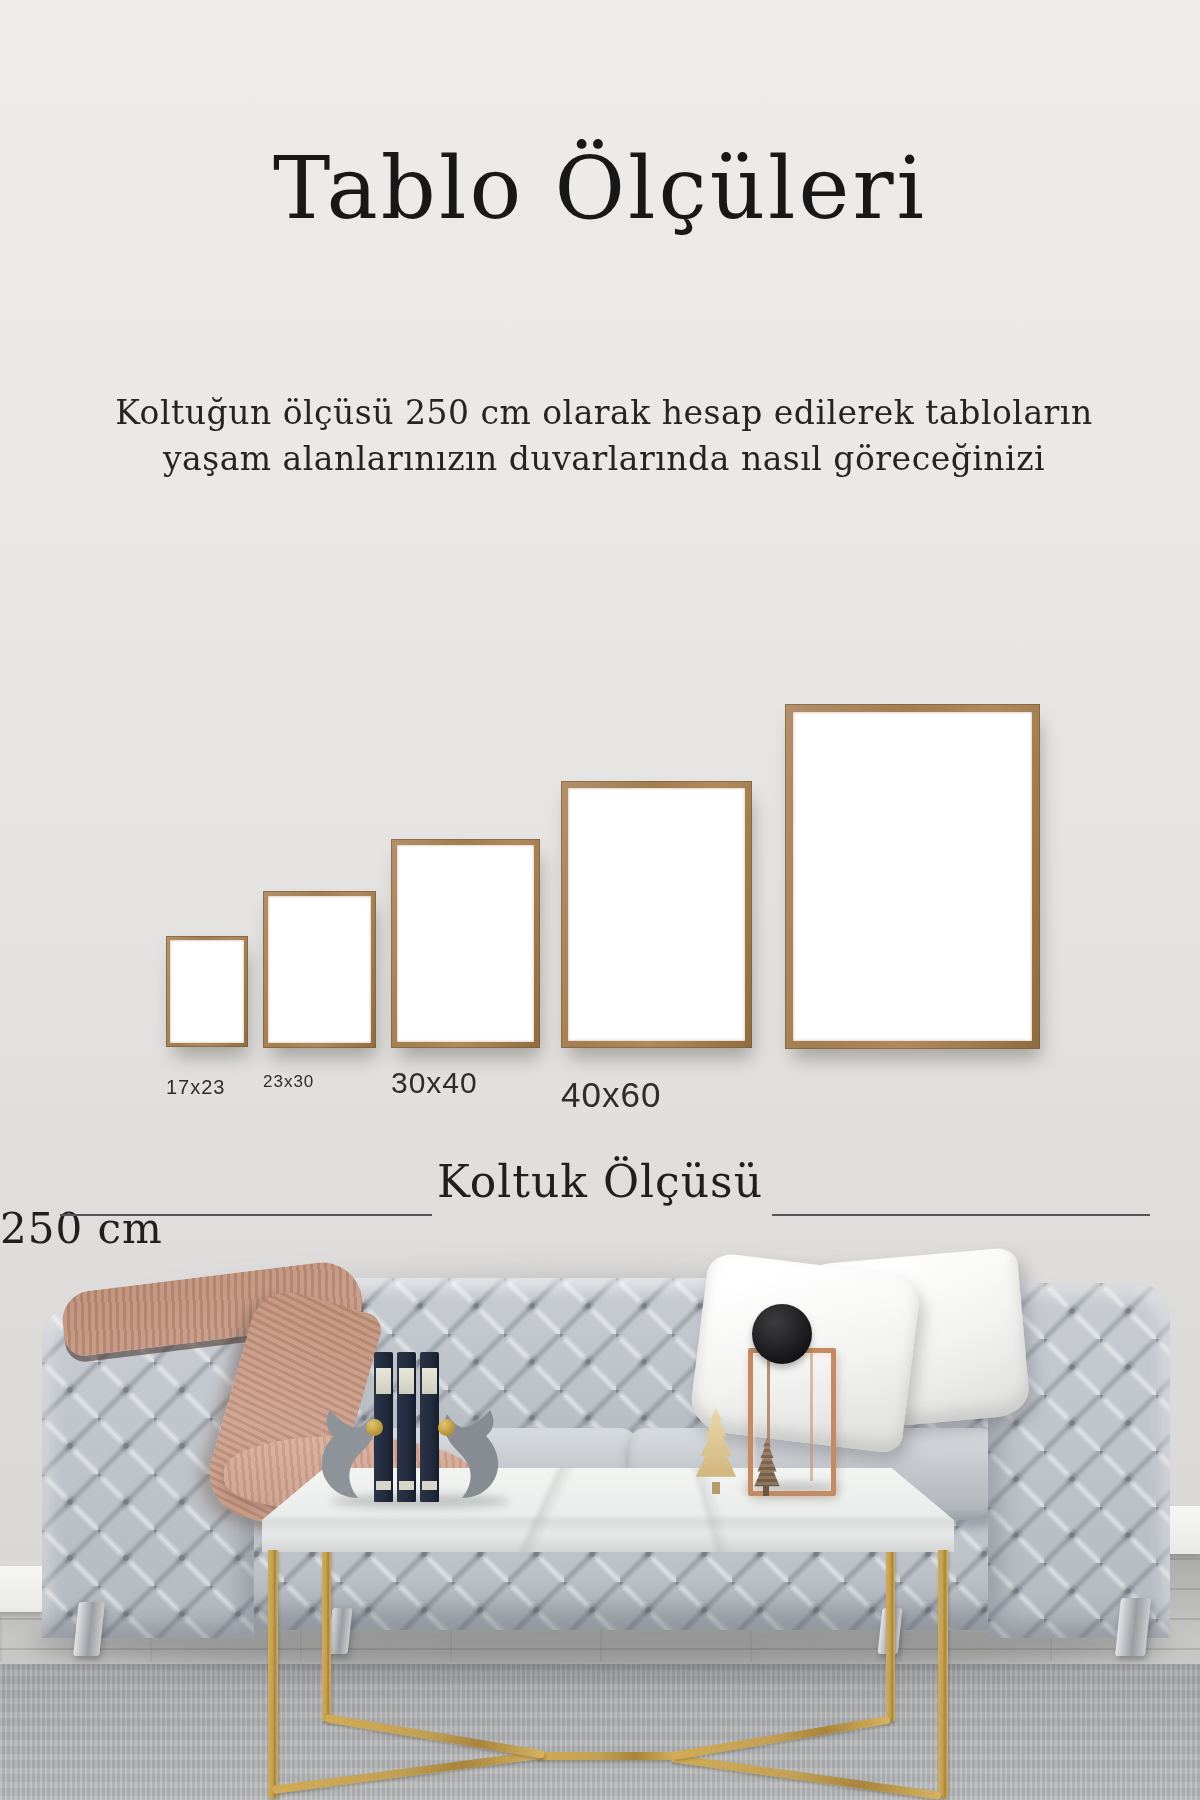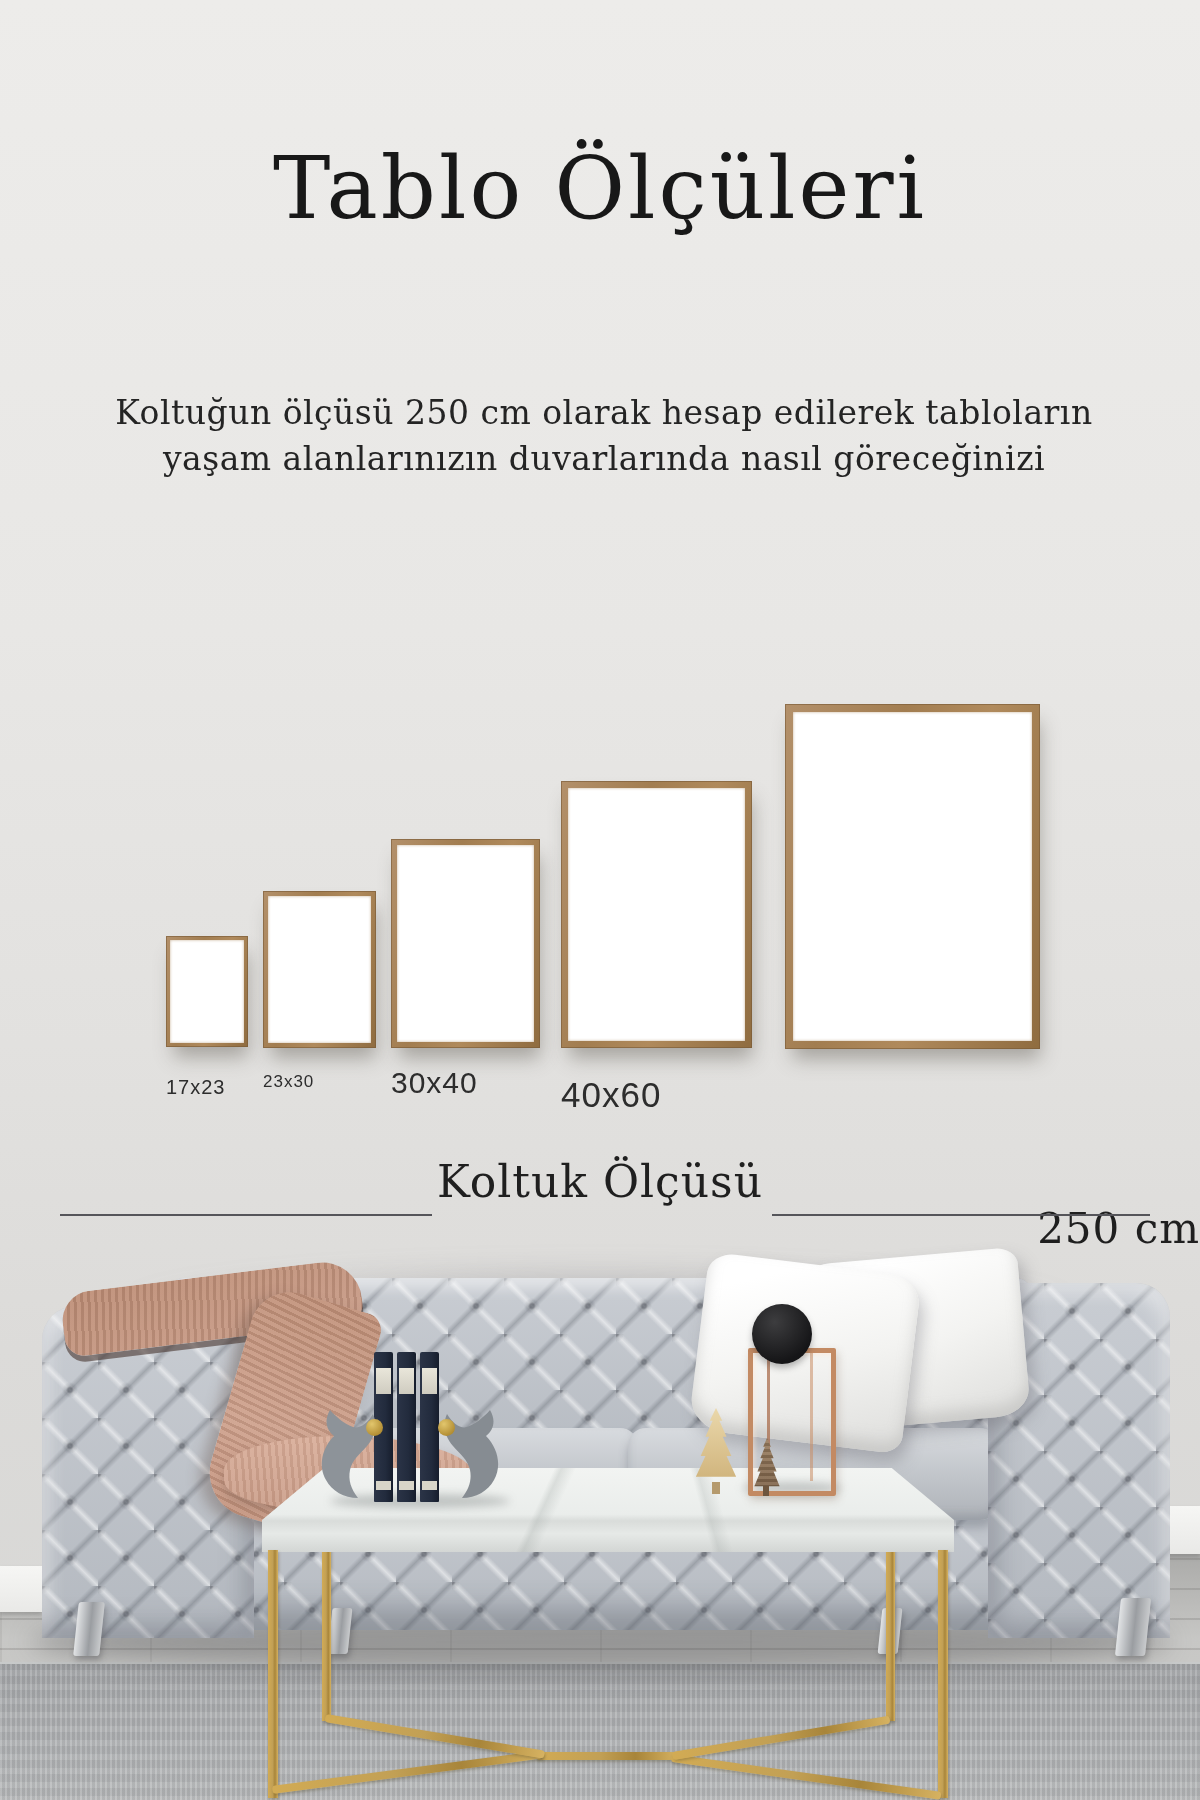--- a/index.html
+++ b/index.html
@@ -5,21 +5,21 @@
   html,body{margin:0;padding:0;background:#d8d8d6;}
   .canvas{position:relative;width:1200px;height:1800px;overflow:hidden;
           background:linear-gradient(180deg,#edecea 0%,#e8e7e5 35%,#e2e1df 58%,#dcdbd9 75%,#d6d6d4 100%);
           font-family:"DejaVu Serif",serif;color:var(--c-text,#1c1c1c);}
   .abs{position:absolute;}
 
   
   .title{left:0;right:0;top:138px;text-align:center;font-size:86px;letter-spacing:3px;color:#181818;}
   .intro{left:0;right:0;top:390px;text-align:center;font-size:33px;line-height:46px;letter-spacing:.5px;color:#242424;padding-left:8px;}
   .measure-title{left:0;right:0;top:1156px;text-align:center;font-size:44px;letter-spacing:1px;color:#1f1f1f;}
-  .measure-value{left:0;right:0;top:1204px;text-align:right;font-size:42px;letter-spacing:1px;color:#1f1f1f;}
+  .measure-value{left:0;right:0;top:1204px;text-align:left;font-size:42px;letter-spacing:1px;color:#1f1f1f;}
   .rule{height:2px;background:#55555a;top:1214px;}
   .rule-left{left:60px;width:372px;}
   .rule-right{left:772px;width:378px;}
 
   
   .frame{background:linear-gradient(105deg,#b3906a,var(--c-frame_wood,#a27d50) 35%,#b08a5c 60%,#8f6c40);
          box-shadow:4px 14px 18px -4px rgba(95,90,82,.45), inset 0 0 0 1px rgba(120,90,55,.6);}
   .frame .mat{position:absolute;background:var(--c-frame_canvas,#fff);box-shadow:inset 0 0 3px rgba(150,110,60,.55);}
   .f1{left:166px;top:936px;width:82px;height:111px;} .f1 .mat{inset:4px;}
   .f2{left:263px;top:891px;width:113px;height:157px;} .f2 .mat{inset:5px;}

